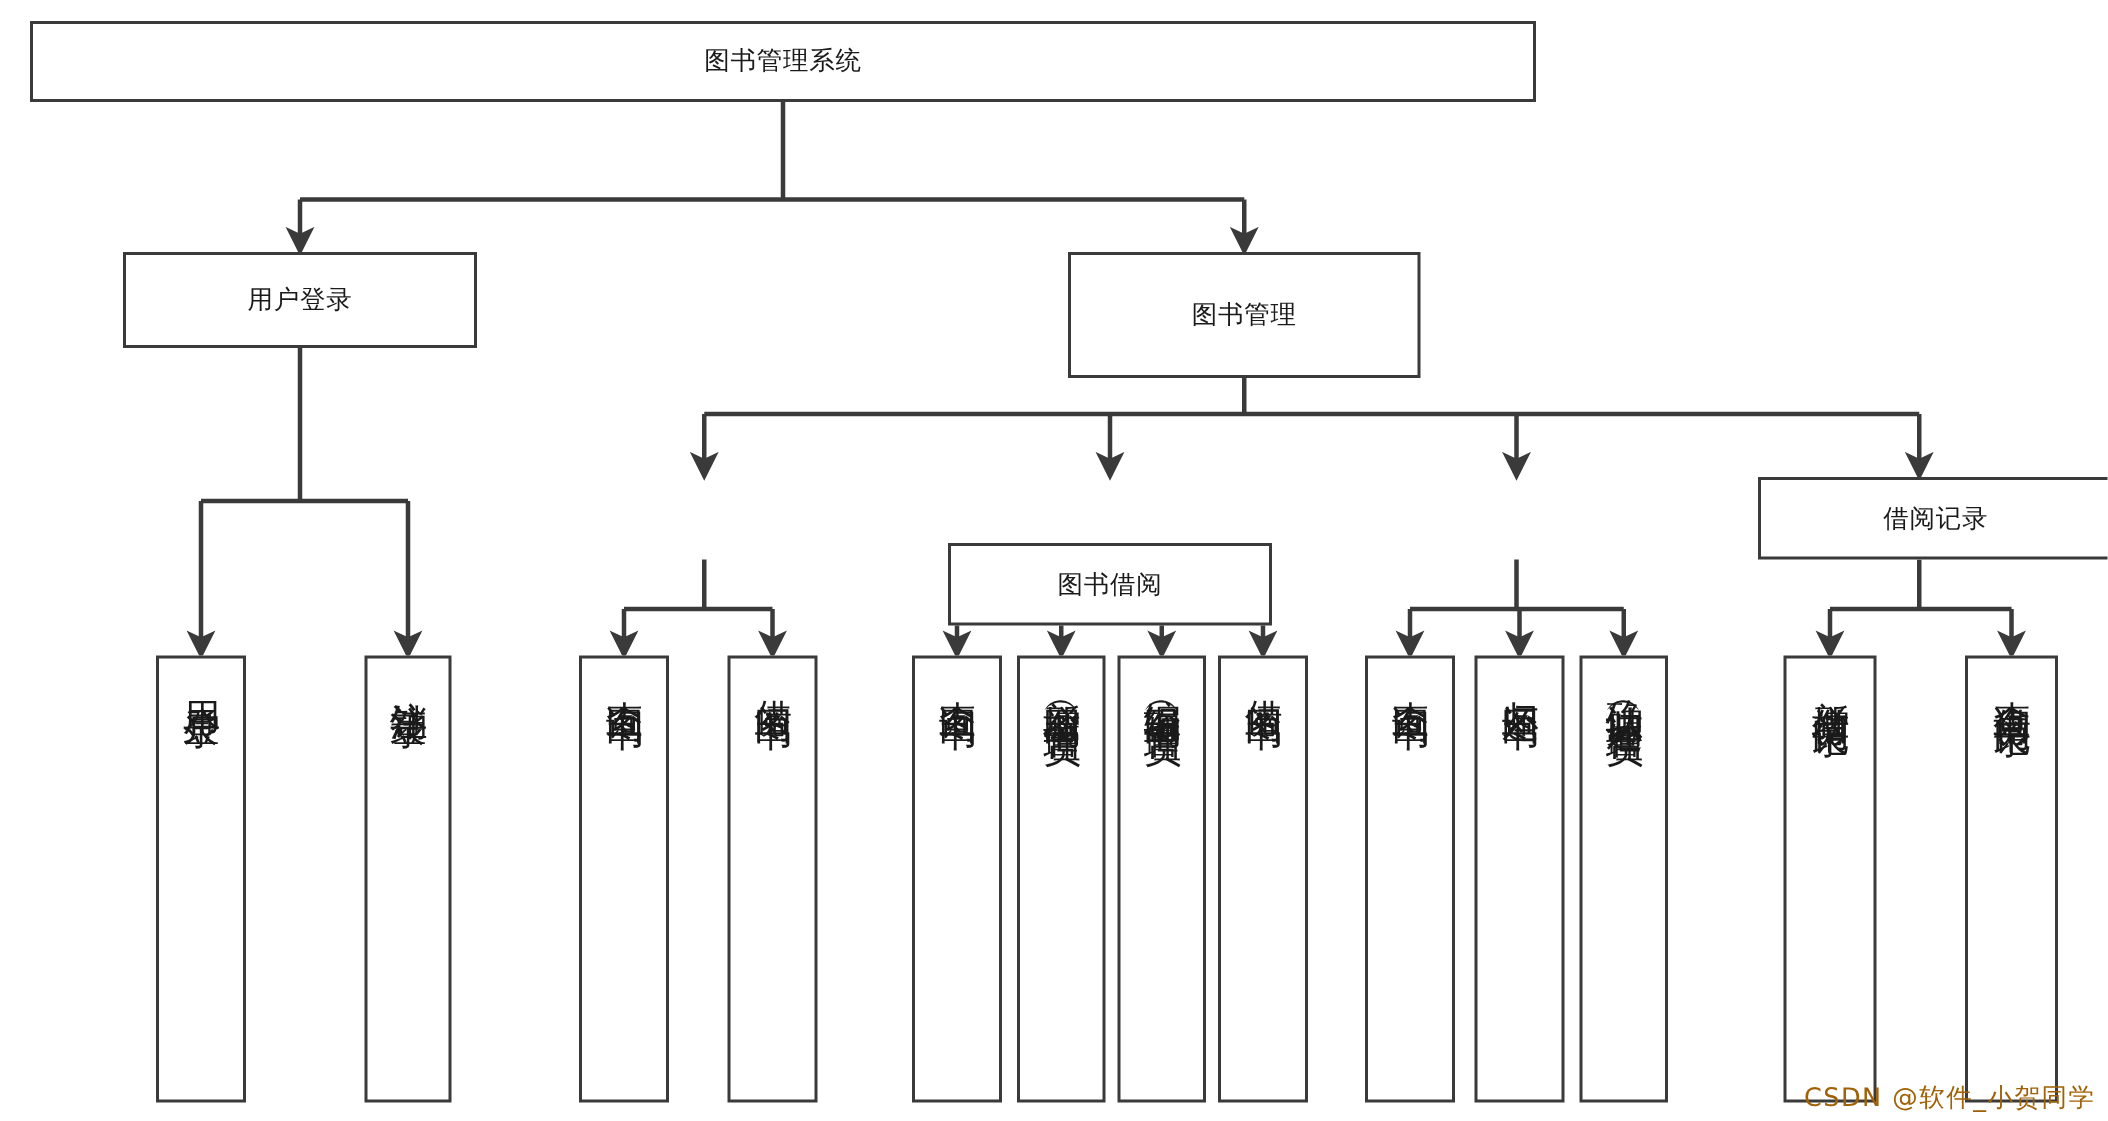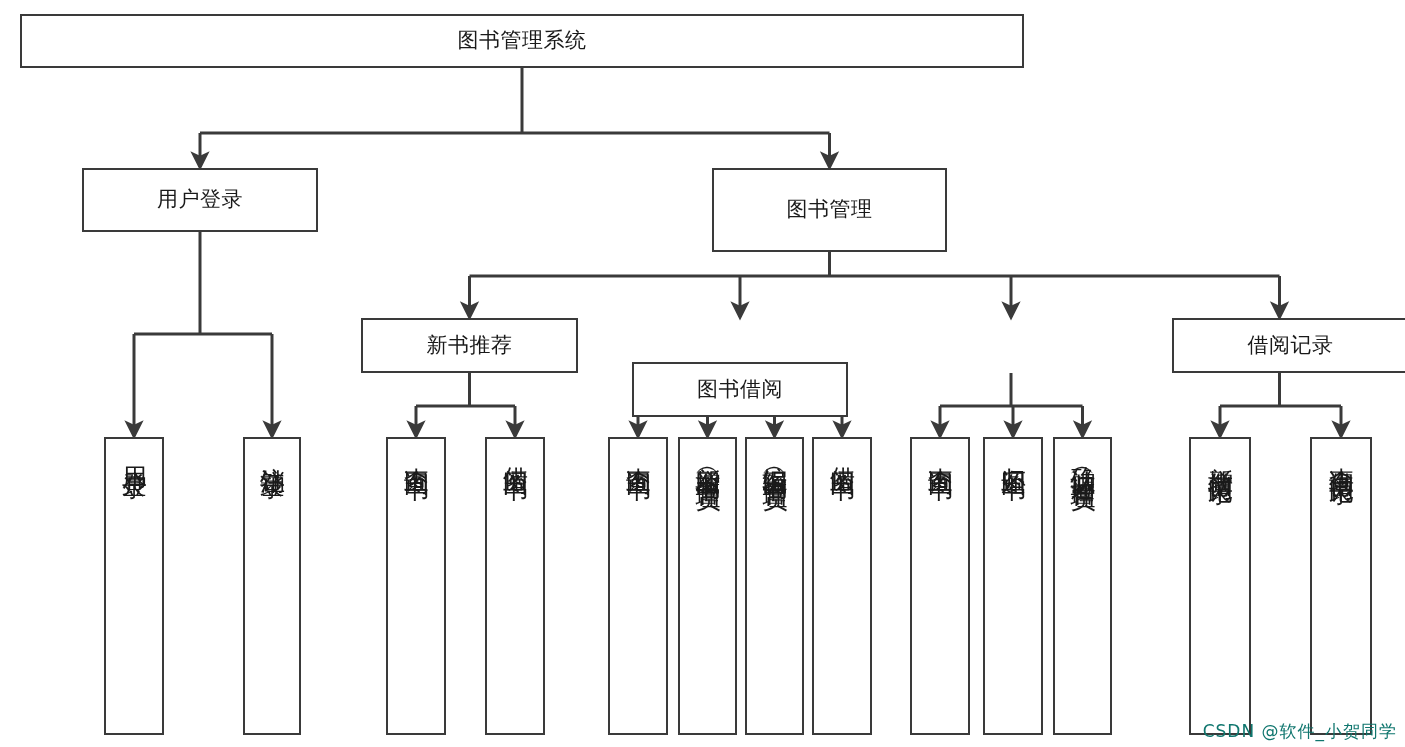--- a/index.html
+++ b/index.html
@@ -37,40 +37,40 @@
     justify-content: center;
     text-align: center;
     color: #1a1a1a;
   }
   .node .label {
     line-height: 1.12;
     letter-spacing: 0.5px;
     white-space: pre;
   }
   .node.horiz .label {
-    font-size: 21px;
+    font-size: 17px;
     font-family: Liberation Serif, serif;
   }
   .node.vert {
     align-items: flex-start;
     padding-top: 8px;
   }
   .node.vert .label {
     writing-mode: vertical-rl;
     text-orientation: upright;
     font-size: 25px;
     letter-spacing: 3px;
     white-space: nowrap;
   }
   .watermark {
     position: absolute;
     right: 8px;
     bottom: 4px;
     font-size: 17px;
-    color: #0f766e;
+    color: #a16207;
     letter-spacing: 1px;
     user-select: none;
   }
 </style>
 </head>
 <body>
 
 <div id="diagram-root">
 
   <svg class="edges" viewBox="0 0 1405 747" xmlns="http://www.w3.org/2000/svg">
@@ -120,23 +120,20 @@
     <span class="label">图书管理系统</span>
   </div>
 
   <div class="node horiz" style="left: 82px; top: 168px; width: 236px; height: 64px;">
     <span class="label">用户登录</span>
   </div>
   <div class="node horiz" style="left: 712px; top: 168px; width: 235px; height: 84px;">
     <span class="label">图书管理</span>
   </div>
 
-  <div class="node horiz" style="left: 361px; top: 318px; width: 217px; height: 55px;">
-    <span class="label">新书推荐</span>
-  </div>
   <div class="node horiz" style="left: 632px; top: 318px; width: 216px; height: 55px; margin-top: 44px;">
     <span class="label">图书借阅</span>
   </div>
   <div class="node horiz" style="left: 1172px; top: 318px; width: 237px; height: 55px;">
     <span class="label">借阅记录</span>
   </div>
 
   <div class="node vert" style="left: 104px; top: 437px; width: 60px; height: 298px;">
     <span class="label">用户登录</span>
   </div>

